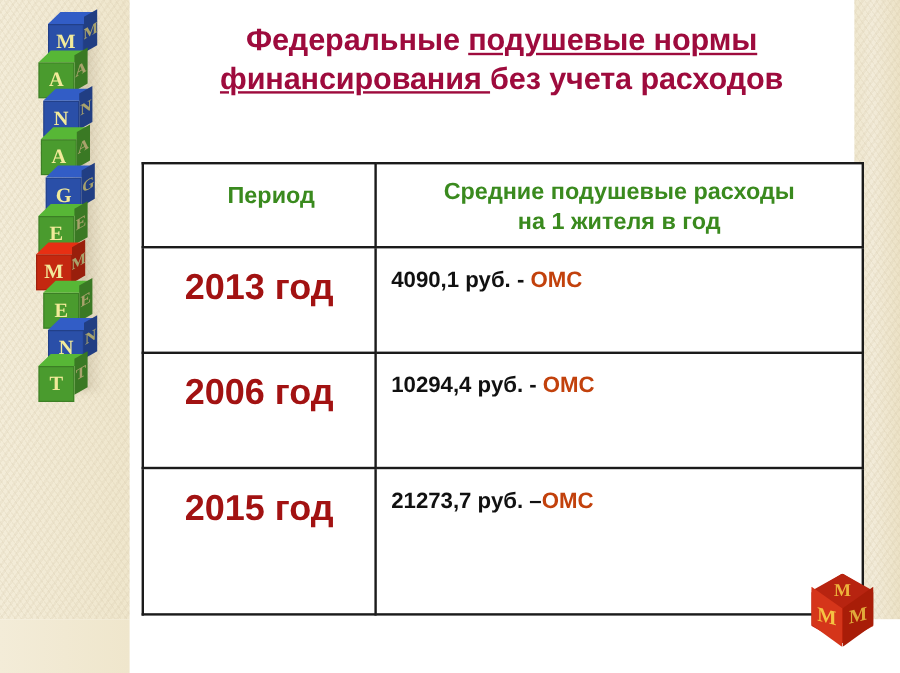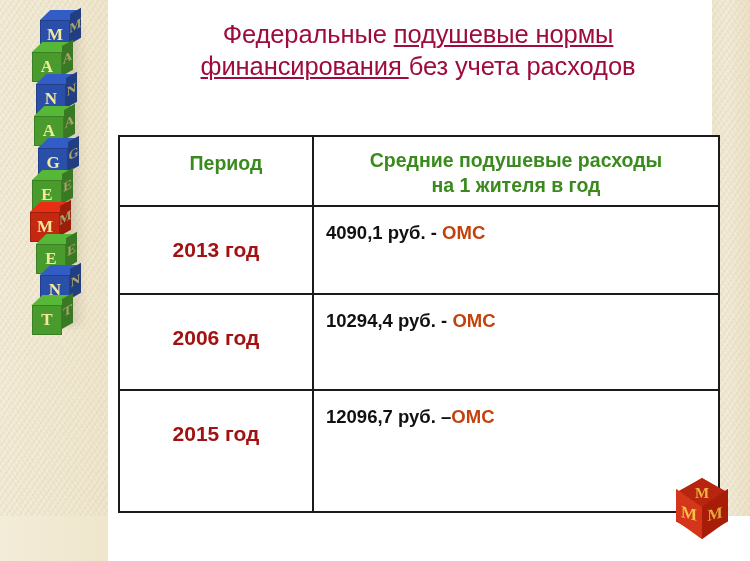--- a/index.html
+++ b/index.html
@@ -56,21 +56,21 @@
 
   
   .title {
     position: absolute;
     left: 118px;
     top: 18px;
     width: 600px;
     text-align: center;
     color: #9e0b3d;
     font-family: "Liberation Sans", sans-serif;
-    font-weight: normal;
+    font-weight: bold;
     font-size: 25.5px;
     line-height: 32px;
     letter-spacing: -0.1px;
   }
   .title .u { text-decoration: underline; text-decoration-thickness: 2px; text-underline-offset: 2px; }
 
   
   .tbl {
     position: absolute;
     left: 118px;
@@ -95,23 +95,23 @@
     font-size: 19.5px;
     text-align: center;
     line-height: 25px;
   }
   .th-period { padding: 14px 6px 14px 6px; margin-left: 20px; }
   .th-value  { padding: 11px 10px 0 10px; }
 
   .cell-year {
     color: #a21212;
     font-weight: bold;
-    font-size: 21px;
+    font-size: 30px;
     text-align: center;
-    padding-top: 28px;
+    padding-top: 18px;
     line-height: 30px;
   }
   .cell-value {
     color: #111111;
     font-weight: bold;
     font-size: 18.5px;
     text-align: left;
     padding: 14px 0 0 12px;
     line-height: 24px;
     white-space: nowrap;
@@ -347,21 +347,21 @@
           </div>
         </td>
       </tr>
 
       <tr class="row-3">
         <td>
           <div class="cell-year">2015 год</div>
         </td>
         <td>
           <div class="cell-value">
-            <span>12096,7 руб. –</span><span class="oms">ОМС</span>
+            <span>21273,7 руб. –</span><span class="oms">ОМС</span>
           </div>
         </td>
       </tr>
     </tbody>
   </table>
 
   <div class="logo">
     <div class="hexcube"></div>
     <div class="f-top">M</div>
     <div class="f-left">M</div>

